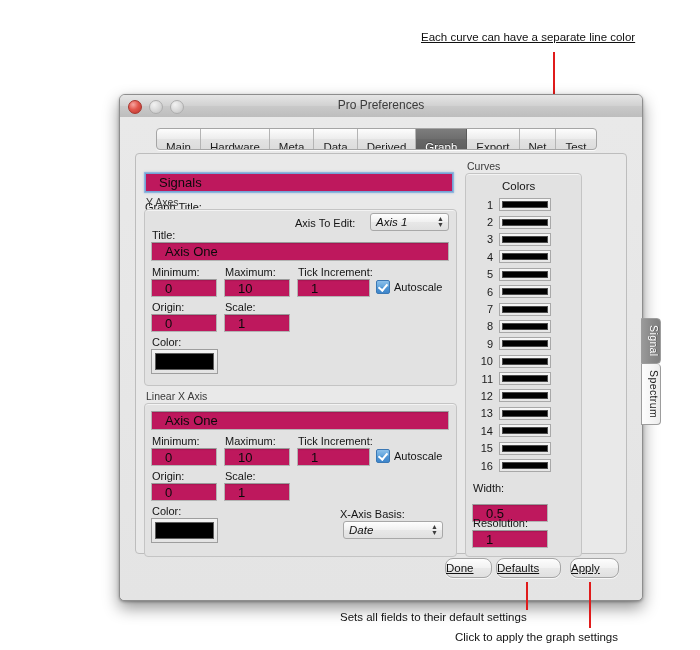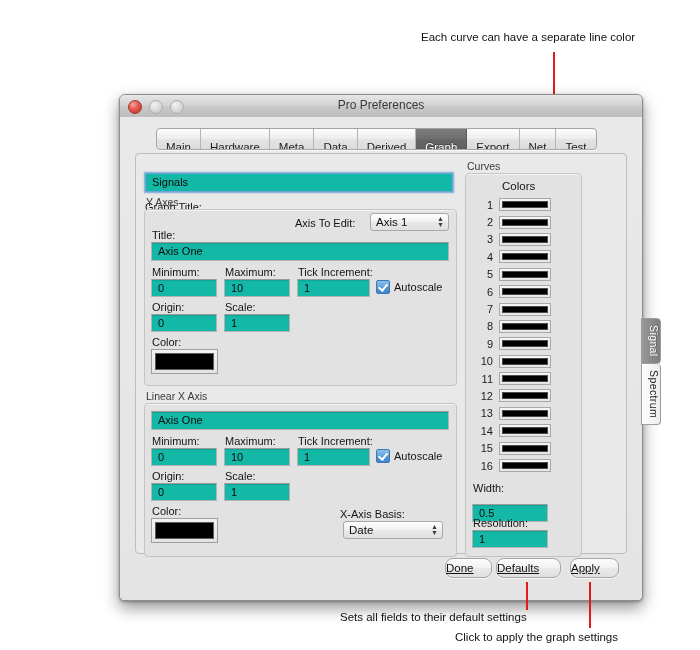--- a/index.html
+++ b/index.html
@@ -126,28 +126,28 @@
 
   .fld-label {
     position: absolute;
     font-size: 11px;
     color: #141414;
     white-space: nowrap;
   }
 
   .tf {
     position: absolute;
-    background: #14b8a6;
+    background: #be185d;
     border: 1px solid #b3b3b3;
     border-top-color: #9a9a9a;
     box-shadow: inset 0 1px 1px rgba(0,0,0,0.12);
-    font-size: 11px;
+    font-size: 13px;
     color: #0a0a0a;
     line-height: 17px;
-    padding: 0 6px;
+    padding: 0 13px;
     box-sizing: border-box;
     overflow: hidden;
     white-space: nowrap;
   }
   .tf.focused {
     border: 1px solid #7aa9d8;
     outline: 2px solid rgba(110,160,215,0.55);
     outline-offset: -1px;
     box-shadow: 0 0 2px 1px rgba(110,160,215,0.55);
   }
@@ -157,20 +157,21 @@
     height: 18px;
     box-sizing: border-box;
     background: linear-gradient(to bottom, #fefefe 0%, #f0f0f0 50%, #e8e8e8 51%, #e0e0e0 100%);
     border: 1px solid #a8a8a8;
     border-radius: 3px;
     font-size: 11.5px;
     color: #0f0f0f;
     line-height: 17px;
     padding-left: 5px;
     box-sizing: border-box;
+    font-style: italic;
   }
   .popup .arrows {
     position: absolute;
     right: 4px; top: 50%;
     transform: translateY(-50%);
     width: 7px; height: 13px;
     font-size: 7px;
     line-height: 6px;
     color: #3d3d3d;
     text-align: center;
@@ -278,21 +279,21 @@
   .vtab.unsel {
     background: linear-gradient(to right, #fdfdfd 0%, #f4f4f4 60%, #ececec 100%);
     color: #1a1a1a;
     border-radius: 0 4px 4px 0;
     border-top: none;
   }
 </style>
 </head>
 <body>
 
-<div class="annot" style="left:421px; top:31px;">Each curve can have a separate line color</div>
+<div class="annot" style="left:421px; top:31px;text-decoration:underline;">Each curve can have a separate line color</div>
 <div class="redline" style="left: 553px; top: 52px; height: 128px; background: rgb(224, 27, 27);"></div>
 
 <div class="window">
 
   <div class="titlebar">
     <div class="lights">
       <div class="light close"></div>
       <div class="light min"></div>
       <div class="light max"></div>
     </div>

